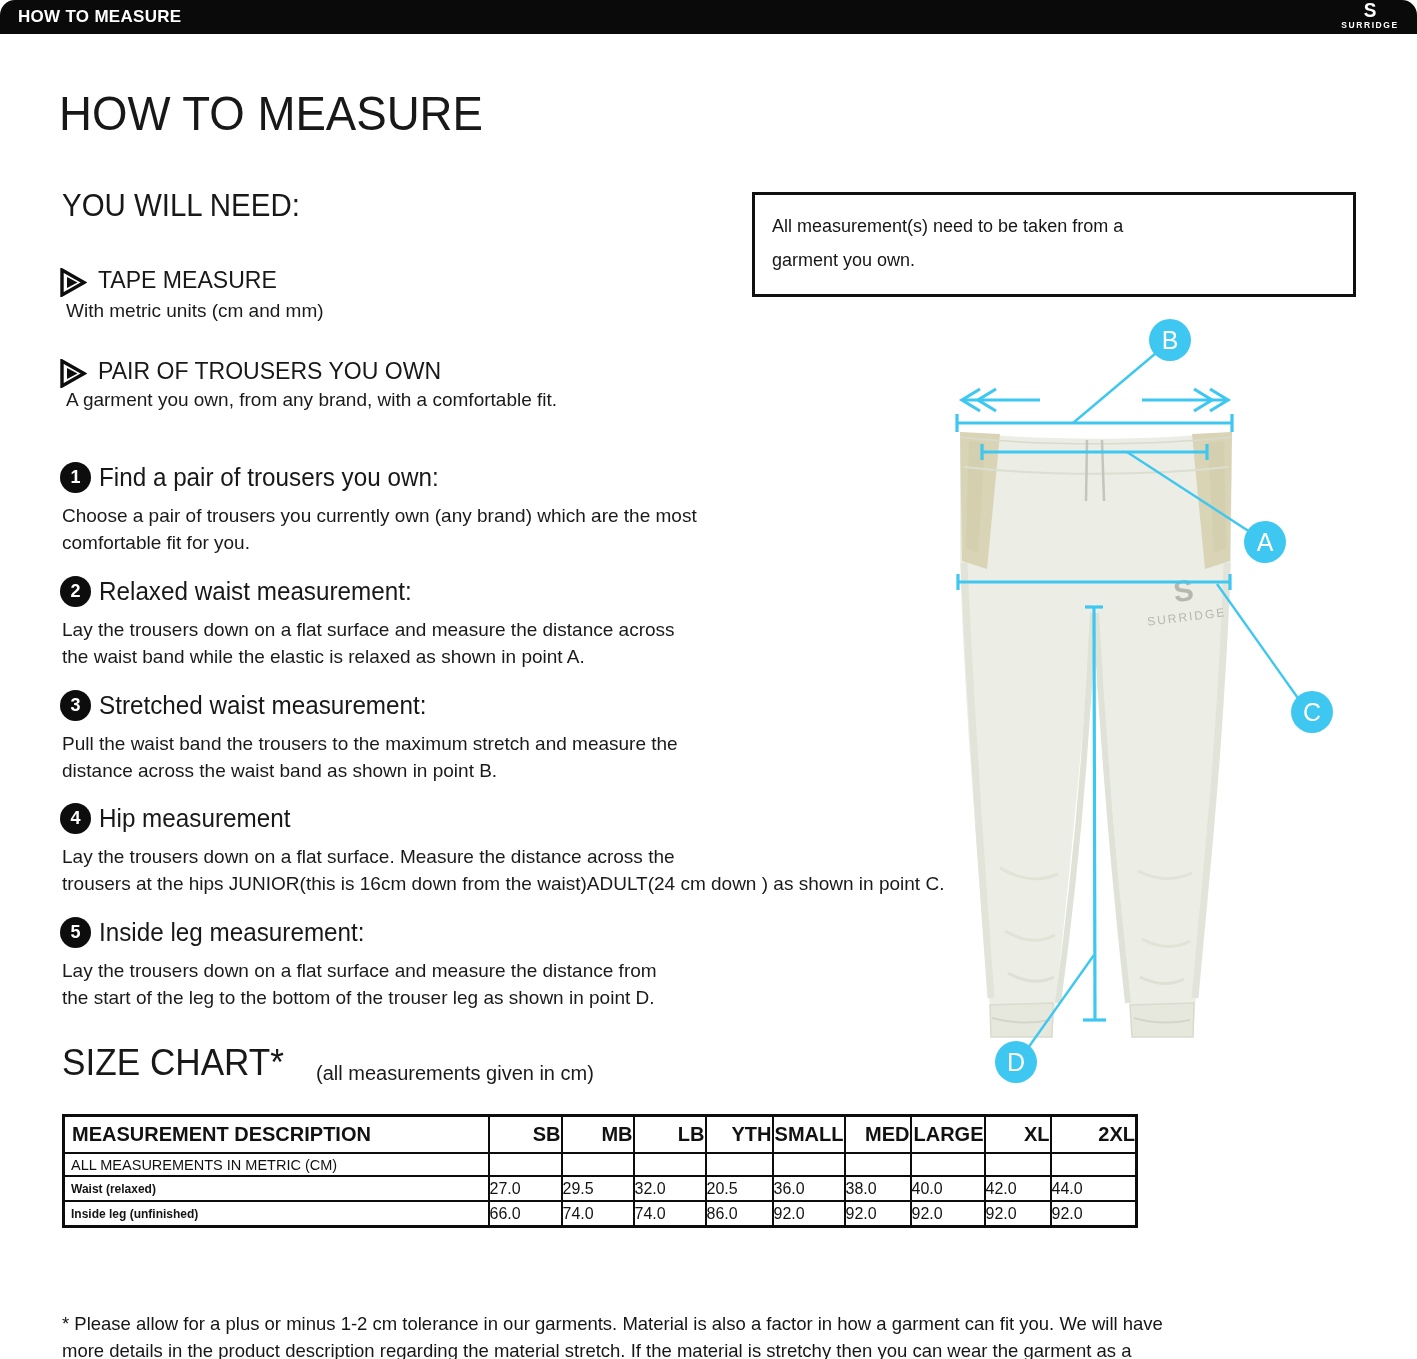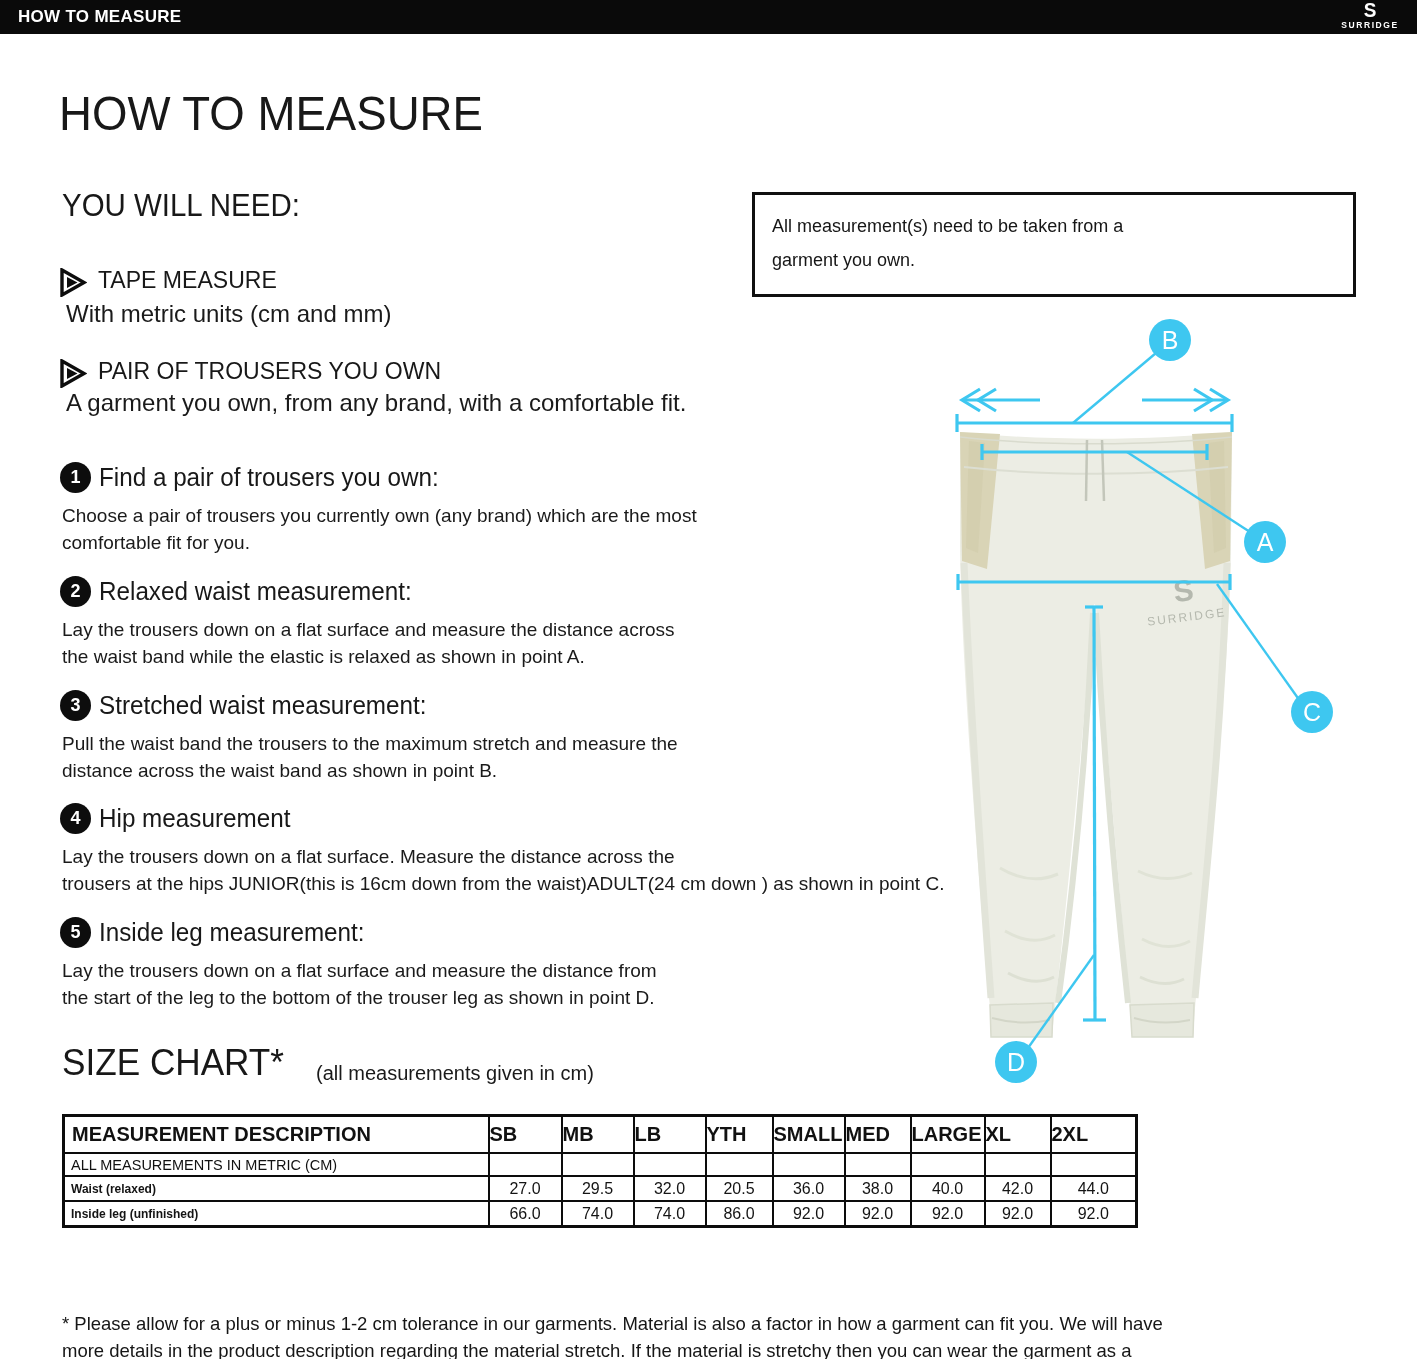--- a/index.html
+++ b/index.html
@@ -1,36 +1,36 @@
 <!DOCTYPE html>
 <html><head>
 <meta charset="utf-8">
 <style>
   html,body{margin:0;padding:0;background:#ffffff;}
   .page{position:relative;width:1417px;height:1359px;background:#ffffff;overflow:hidden;
-        font-family:"Liberation Sans",sans-serif;color:#1a1a1a;}
+        font-family:"Liberation Sans",sans-serif;color:#1a1a1a;border-radius:15px;}
 
   
   .topbar{position:absolute;left:0;top:0;width:1417px;height:34px;background:#0a0a0a;}
   .topbar-title{position:absolute;left:18px;top:7px;color:#ffffff;font-size:17px;font-weight:700;letter-spacing:.3px;}
   .brand{position:absolute;right:12px;top:1px;width:70px;text-align:center;color:#ffffff;line-height:1;}
   .brand-s{display:block;font-size:19px;font-weight:900;letter-spacing:0;transform:scaleY(1.05);}
   .brand-name{display:block;font-size:8.5px;font-weight:700;letter-spacing:1.6px;margin-top:1px;}
 
   
   .h1{position:absolute;left:59px;top:86px;font-size:48px;font-weight:400;color:#181818;
       transform:scaleX(.95);transform-origin:left top;white-space:nowrap;}
   .h2-need{position:absolute;left:62px;top:188px;font-size:31px;font-weight:400;color:#181818;
       transform:scaleX(.95);transform-origin:left top;white-space:nowrap;}
 
   
   .need-item .tri{position:absolute;left:60px;width:27px;height:29px;}
   .need-label{position:absolute;left:98px;font-size:24px;font-weight:400;color:#181818;white-space:nowrap;
       transform:scaleX(.96);transform-origin:left top;}
-  .need-desc{position:absolute;left:66px;font-size:24px;color:#1a1a1a;white-space:nowrap;}
+  .need-desc{position:absolute;left:66px;font-size:19px;color:#1a1a1a;white-space:nowrap;}
 
   
   .step{position:absolute;left:0;top:0;}
   .step-circle{position:absolute;left:60px;width:31px;height:31px;border-radius:50%;background:#0d0d0d;
       color:#fff;text-align:center;line-height:31px;font-size:18px;font-weight:700;}
   .step-title{position:absolute;left:99px;top:1px;font-size:25px;font-weight:400;color:#181818;white-space:nowrap;
       transform:scaleX(.97);transform-origin:left top;}
   .step-body{position:absolute;left:62px;top:40px;font-size:19px;line-height:27px;color:#1a1a1a;
       white-space:pre-line;width:900px;}
 
@@ -42,24 +42,24 @@
   .diagram{position:absolute;left:890px;top:313px;width:470px;height:775px;}
 
   
   .h2-chart{position:absolute;left:62px;top:1042px;font-size:37px;font-weight:400;color:#181818;
       transform:scaleX(.95);transform-origin:left top;white-space:nowrap;}
   .chart-sub{position:absolute;left:316px;top:1062px;font-size:20px;color:#1a1a1a;white-space:nowrap;}
 
   table.size{position:absolute;left:62px;top:1114px;width:1073px;border-collapse:collapse;table-layout:fixed;
       border:3px solid #0c0c0c;font-family:"Liberation Sans",sans-serif;}
   table.size th,table.size td{border:2px solid #0c0c0c;padding:0;vertical-align:middle;}
-  table.size thead th{height:35px;font-size:20px;font-weight:700;color:#111;text-align:left;}
+  table.size thead th{height:35px;font-size:20px;font-weight:700;color:#111;text-align:right;}
   table.size thead th.desc{text-align:left;padding-left:7px;}
   table.size tr.metric td{height:21px;font-size:14.5px;font-weight:400;text-align:left;padding-left:6px;color:#111;}
-  table.size tbody td{height:23px;font-size:16px;text-align:center;color:#141414;}
+  table.size tbody td{height:23px;font-size:16px;text-align:left;color:#141414;}
   table.size tbody td.row-label{text-align:left;font-weight:700;padding-left:6px;font-size:12px;}
 
   
   .footnote{position:absolute;left:62px;top:1291px;width:1330px;font-size:18.5px;line-height:27.5px;
       color:#161616;white-space:pre-line;}
 </style>
 </head>
 <body>
 
 <div class="page">

